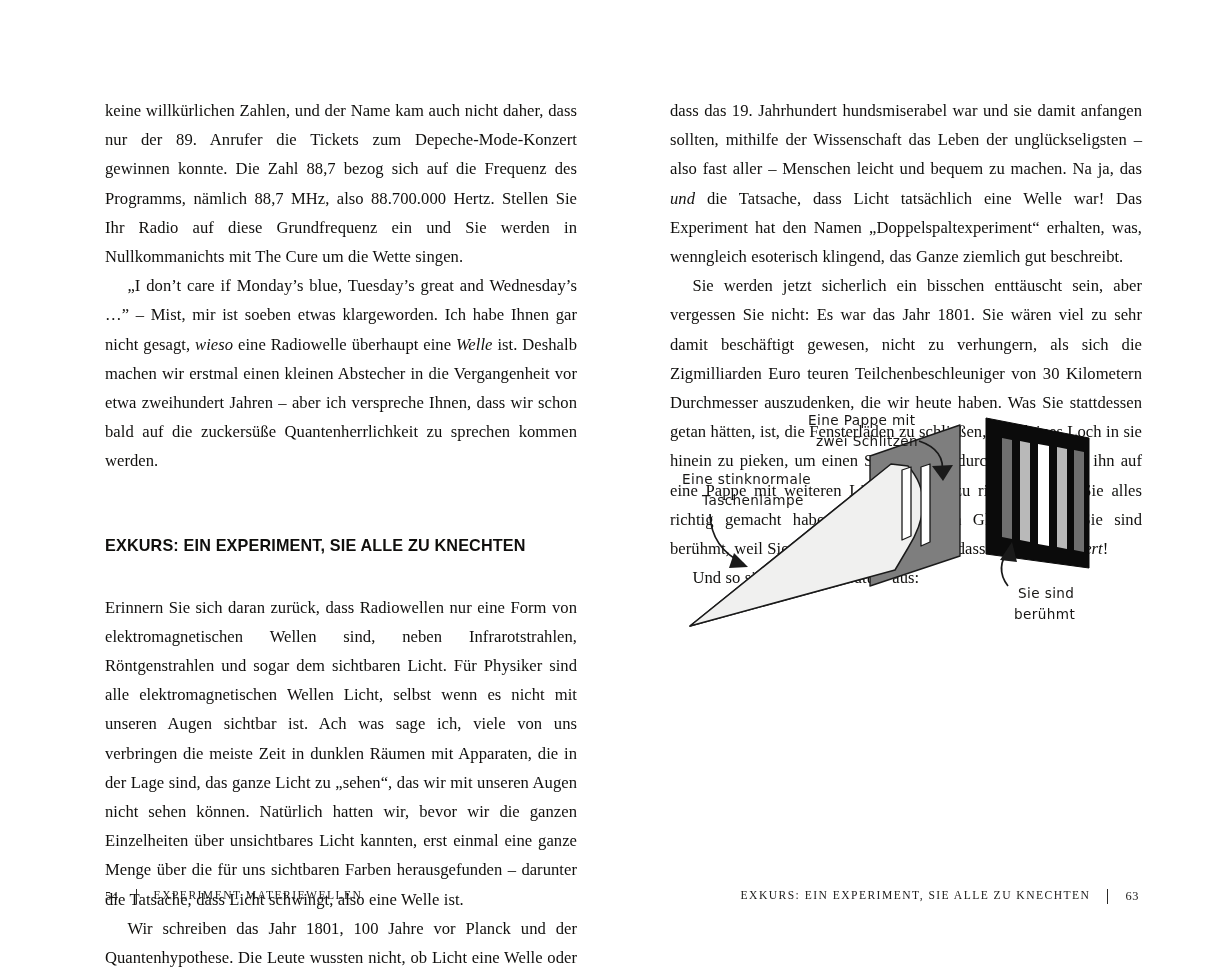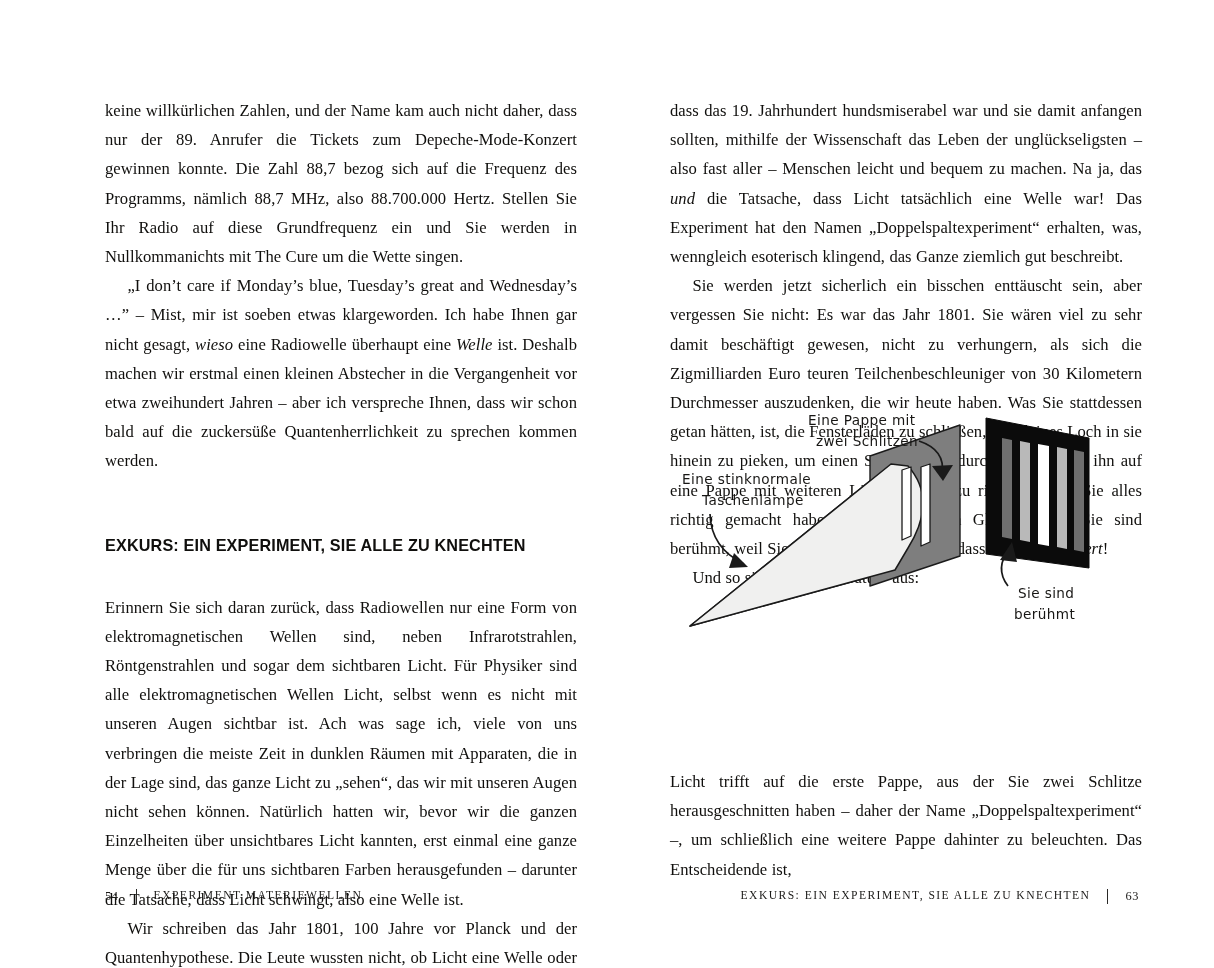--- a/index.html
+++ b/index.html
@@ -179,23 +179,20 @@
         <path d="M 262 58 L 273 73 L 283 57 Z" fill="#1a1a1a"></path>
 
         <text class="hand-label" x="348" y="190">Sie sind</text>
         <text class="hand-label" x="344" y="211">berühmt</text>
         <path d="M 338 178 Q 324 160 340 140" fill="none" stroke="#1a1a1a" stroke-width="1.7"></path>
         <path d="M 330 152 L 342 134 L 347 154 Z" fill="#1a1a1a"></path>
 
       </svg>
     </div>
 
-    <div class="text-col" style="top: 767px;">
-      <p class="body"><span>Licht trifft auf die erste Pappe, aus der Sie zwei Schlitze herausgeschnitten haben – daher der Name „Doppelspaltexperiment“ –, um schließlich eine weitere Pappe dahinter zu beleuchten. Das Entscheidende ist,</span></p>
-    </div>
 
     <div class="footer footer-right">
       <span>EXKURS: EIN EXPERIMENT, SIE ALLE ZU KNECHTEN</span>
       <span class="rule"></span>
       <span class="folio">63</span>
     </div>
   </div>
 
 </div>
 

